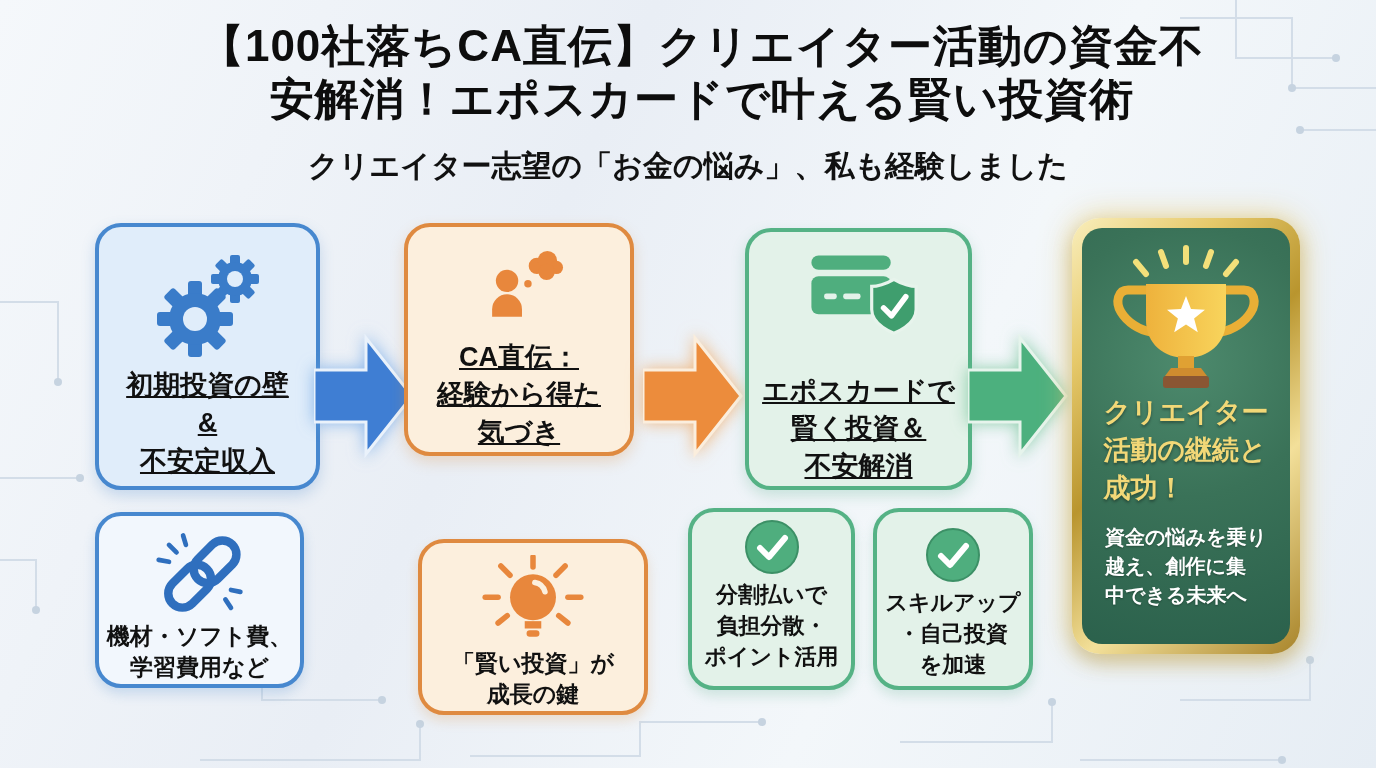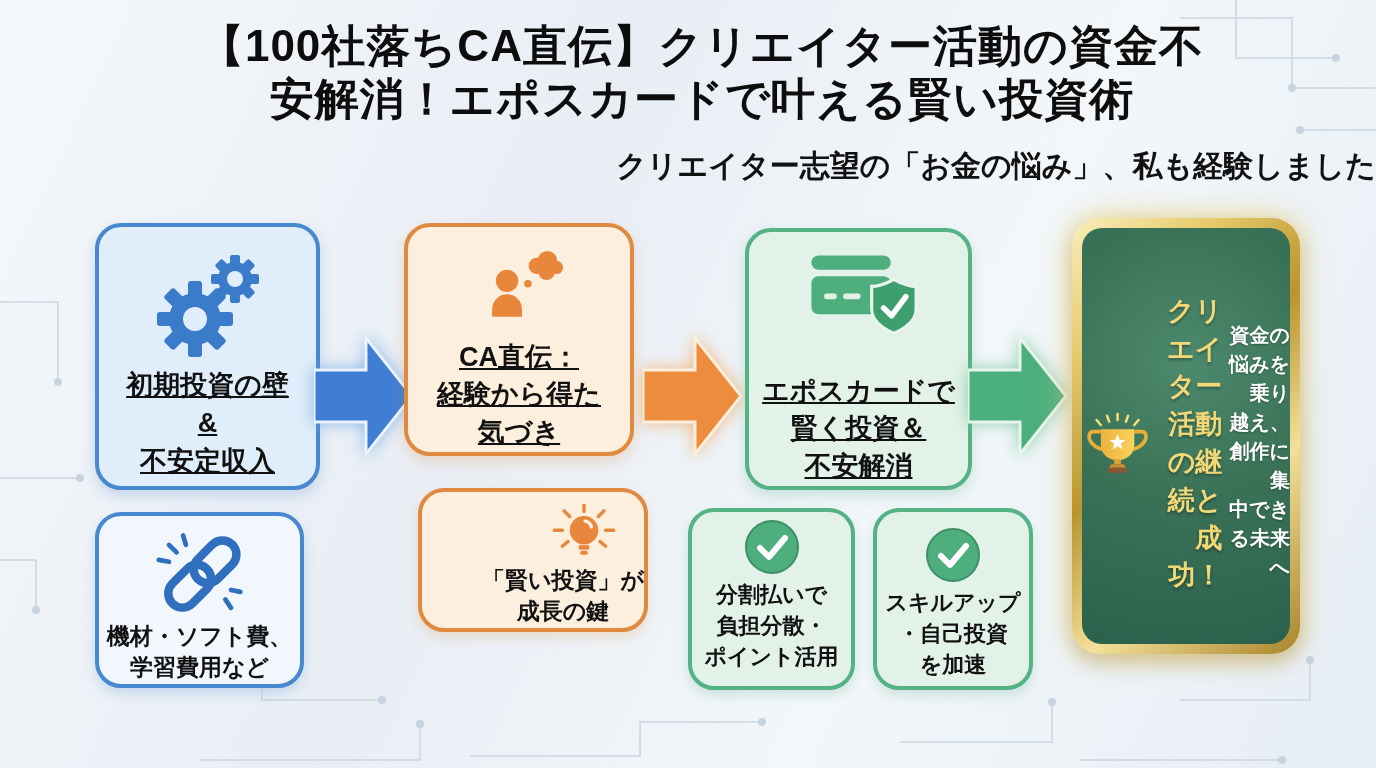--- a/index.html
+++ b/index.html
@@ -3,53 +3,53 @@
 <meta charset="utf-8">
 <style>
   html,body{margin:0;padding:0;}
   body{font-family:"Liberation Sans","DejaVu Sans",sans-serif;}
   .stage{position:relative;width:1376px;height:768px;overflow:hidden;
     background:linear-gradient(115deg,#f5f8fb 0%,#e9eef5 38%,#f3f7fa 66%,#e6edf4 100%);}
   .circuit{position:absolute;inset:0;}
 
   .title-wrap{position:absolute;top:20px;left:0;width:100%;text-align:center;color:#0d0d0d;}
   .title-line{font-size:44px;font-weight:900;line-height:1.2;letter-spacing:1px;margin-left:28px;}
-  .subtitle{position:absolute;top:146px;left:0;width:100%;text-align:right;
+  .subtitle{position:absolute;top:146px;left:0;width:100%;text-align:center;
     font-size:30px;font-weight:800;color:#111;}
 
   .card{position:absolute;box-sizing:border-box;border-radius:26px;
     display:flex;flex-direction:column;align-items:center;text-align:center;}
   .lbl{white-space:pre-line;font-weight:800;color:#111;text-align:center;}
 
   .card.step1{left:95px;top:223px;width:225px;height:267px;background:#e0edfa;
     border:4px solid #4788cf;box-shadow:0 6px 14px rgba(70,130,200,.25);padding-top:18px;}
   .card.step2{left:404px;top:223px;width:230px;height:233px;background:#fcefdd;
     border:4px solid #df8a40;box-shadow:0 6px 14px rgba(220,140,60,.25);padding-top:18px;}
   .card.step3{left:745px;top:228px;width:227px;height:262px;background:#e3f2e9;
     border:4px solid #55b285;box-shadow:0 6px 14px rgba(80,170,130,.25);padding-top:14px;gap:23px;}
   .step-label{font-size:27px;line-height:1.4;margin-top:10px;text-decoration:underline;}
 
   .card.note1{left:95px;top:512px;width:209px;height:176px;background:#f2f7fd;
     border:4px solid #4788cf;box-shadow:0 6px 12px rgba(70,130,200,.22);padding-top:12px;}
-  .card.note2{left:418px;top:488px;width:230px;height:144px;background:#fcefdd;
-    border:4px solid #df8a40;box-shadow:0 6px 12px rgba(220,140,60,.22);padding-top:12px;align-items:flex-end;}
+  .card.note2{left:418px;top:539px;width:230px;height:176px;background:#fcefdd;
+    border:4px solid #df8a40;box-shadow:0 6px 12px rgba(220,140,60,.22);padding-top:12px;}
   .card.note3{left:688px;top:508px;width:167px;height:182px;background:#e3f2e9;
     border:4px solid #55b285;box-shadow:0 6px 12px rgba(80,170,130,.22);padding-top:6px;}
   .card.note4{left:873px;top:508px;width:160px;height:182px;background:#e3f2e9;
     border:4px solid #55b285;box-shadow:0 6px 12px rgba(80,170,130,.22);padding-top:14px;}
   .note-label{font-size:23px;line-height:1.38;margin-top:8px;}
   .note3 .note-label,.note4 .note-label{font-size:22px;line-height:1.4;margin-top:4px;}
 
   .goal{position:absolute;left:1072px;top:218px;width:228px;height:436px;box-sizing:border-box;
     border-radius:28px;padding:10px;
     background:linear-gradient(135deg,#f9eebc 0%,#e6c96a 22%,#b9952e 45%,#f3e09a 68%,#a8842a 100%);
     box-shadow:0 0 30px rgba(235,210,130,.9),0 8px 18px rgba(120,95,30,.35);}
   .goal-inner{width:100%;height:100%;box-sizing:border-box;border-radius:20px;
     background:radial-gradient(circle at 50% 32%,#4d8a6d 0%,#3a7258 45%,#2b614c 100%);
-    display:flex;flex-direction:row;align-items:center;text-align:right;padding-top:14px;}
+    display:flex;flex-direction:column;align-items:center;text-align:left;padding-top:14px;}
   .goal-heading{white-space:pre-line;font-size:27px;font-weight:900;line-height:1.4;
     color:#f2d877;text-shadow:0 2px 3px rgba(0,0,0,.35);margin-top:2px;}
   .goal-body{white-space:pre-line;font-size:20px;font-weight:800;line-height:1.45;
     color:#ffffff;text-shadow:0 1px 2px rgba(0,0,0,.3);margin-top:16px;}
 
   .arrow{position:absolute;top:334px;width:100px;height:124px;}
   .arrow-1{left:314px;filter:drop-shadow(0 0 8px rgba(100,160,230,.7));}
   .arrow-2{left:643px;filter:drop-shadow(0 0 8px rgba(240,160,80,.7));}
   .arrow-3{left:968px;filter:drop-shadow(0 0 8px rgba(100,190,140,.7));}
 </style>

